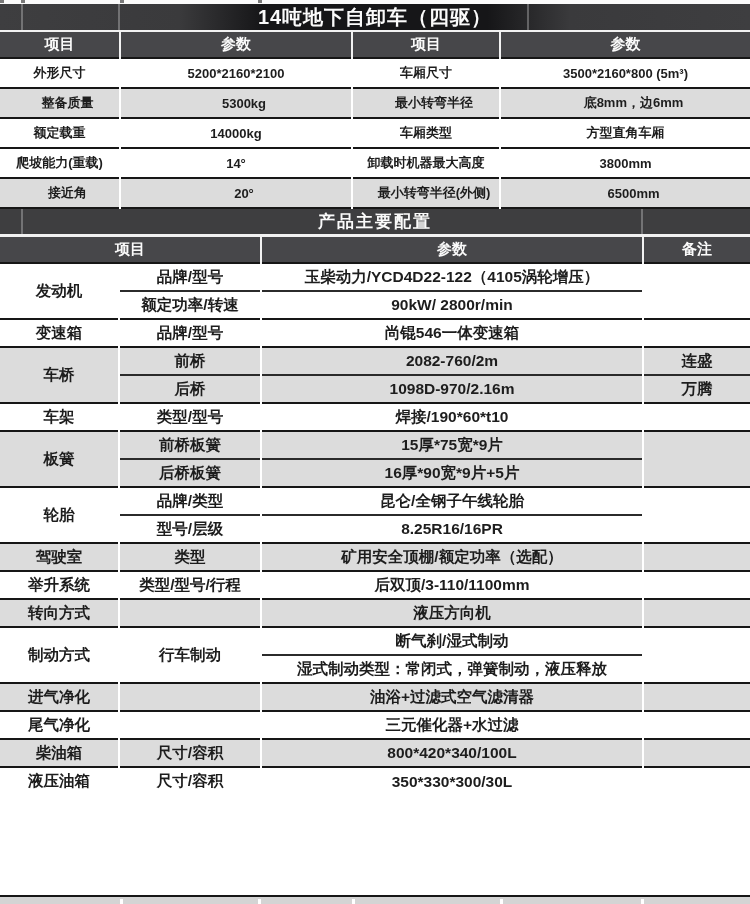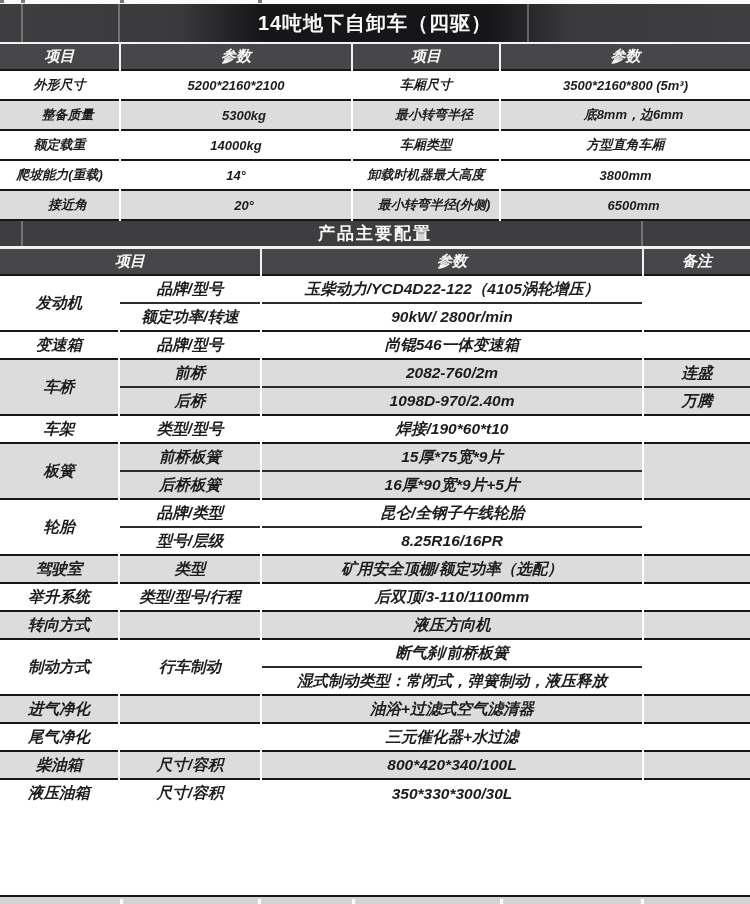--- a/index.html
+++ b/index.html
@@ -12,34 +12,34 @@
     font-family:"Liberation Sans","DejaVu Sans",sans-serif;
     font-weight:700;
     color:var(--text,#1d1d1d);
   }
   
   .top-strip { position:relative; height:4px; background:#fbfbfb; }
   .top-strip .tick { position:absolute; top:0; width:4px; height:3px; background:#7a7a7a; }
 
   
   .title-bar {
-    position:relative; height:40px;
+    position:relative; height:28px;
     background:linear-gradient(90deg,
       var(--bar_dark,#3e3e40) 0%, #3a3a3c 24%,
       var(--bar_center,#161618) 35%, var(--bar_center,#161618) 65%,
       #3a3a3c 76%, var(--bar_dark,#3e3e40) 100%);
     border-bottom:2px solid var(--divider_light,#f2f2f2);
     display:flex; align-items:center; justify-content:center;
   }
   .title-bar .title-text {
     color:var(--text_inverse,#fafafa); font-size:20px; letter-spacing:1px;
   }
   .vline { position:absolute; top:0; bottom:0; width:2px; background:rgba(255,255,255,.28); }
 
-  table { border-collapse:collapse; width:750px; table-layout:fixed;font-style:italic; }
+  table { border-collapse:collapse; width:750px; table-layout:fixed; }
   th, td { text-align:center; vertical-align:middle; overflow:hidden; white-space:nowrap; }
 
   
   .t1 th {
     height:26px; background:var(--header_bg,#47474a);
     color:var(--text_inverse,#fafafa); font-size:15px;
     border-left:2px solid var(--divider_light,#f2f2f2);
   }
   .t1 th.first { border-left:none; }
   .t1 td {
@@ -190,21 +190,21 @@
           <td rowspan="1" class="note"></td>
         </tr>
         <tr class="shade gstart">
           <td rowspan="2" class="cat">车桥</td>
           <td class="sub">前桥</td>
           <td class="val">2082-760/2m</td>
           <td class="note">连盛</td>
         </tr>
         <tr class="shade">
           <td class="sub divide">后桥</td>
-          <td class="val divide">1098D-970/2.40m</td>
+          <td class="val divide">1098D-970/2.16m</td>
           <td class="note divide">万腾</td>
         </tr>
         <tr class="gstart">
           <td rowspan="1" class="cat">车架</td>
           <td class="sub">类型/型号</td>
           <td class="val">焊接/190*60*t10</td>
           <td rowspan="1" class="note"></td>
         </tr>
         <tr class="shade gstart">
           <td rowspan="2" class="cat">板簧</td>
@@ -240,21 +240,21 @@
         </tr>
         <tr class="shade gstart">
           <td rowspan="1" class="cat">转向方式</td>
           <td class="sub"></td>
           <td class="val">液压方向机</td>
           <td rowspan="1" class="note"></td>
         </tr>
         <tr class="gstart">
           <td rowspan="2" class="cat">制动方式</td>
           <td rowspan="2" class="sub">行车制动</td>
-          <td class="val">断气刹/前桥板簧</td>
+          <td class="val">断气刹/湿式制动</td>
           <td rowspan="2" class="note"></td>
         </tr>
         <tr>
           <td class="val divide">湿式制动类型：常闭式，弹簧制动，液压释放</td>
         </tr>
         <tr class="shade gstart">
           <td rowspan="1" class="cat">进气净化</td>
           <td class="sub"></td>
           <td class="val">油浴+过滤式空气滤清器</td>
           <td rowspan="1" class="note"></td>

